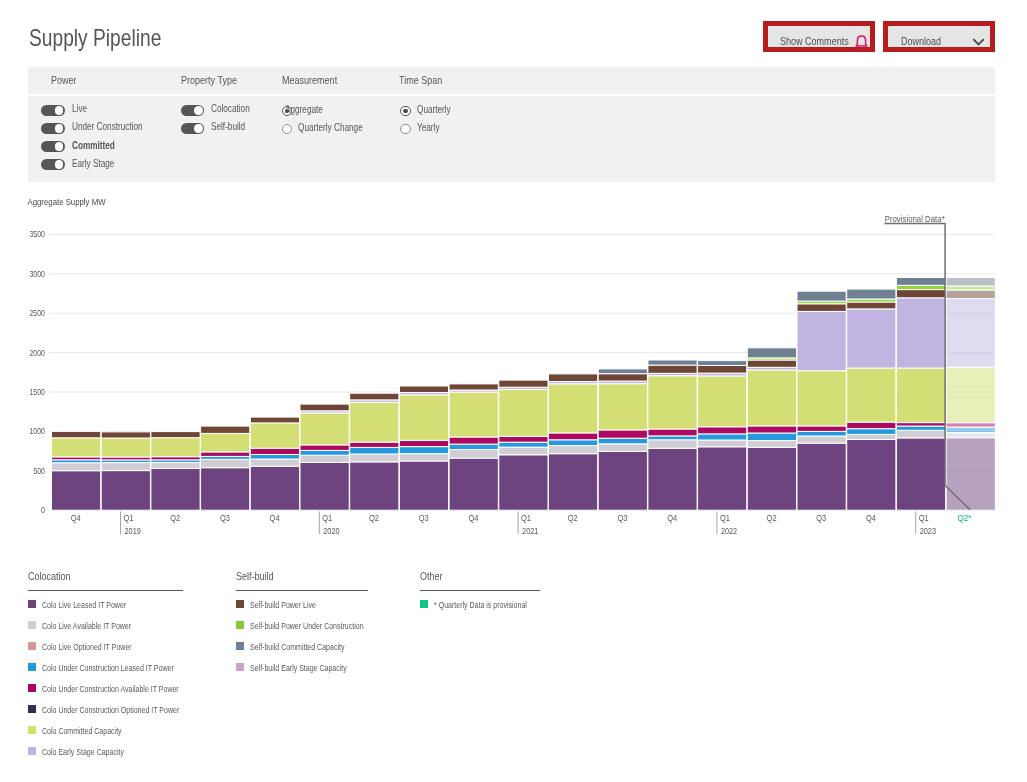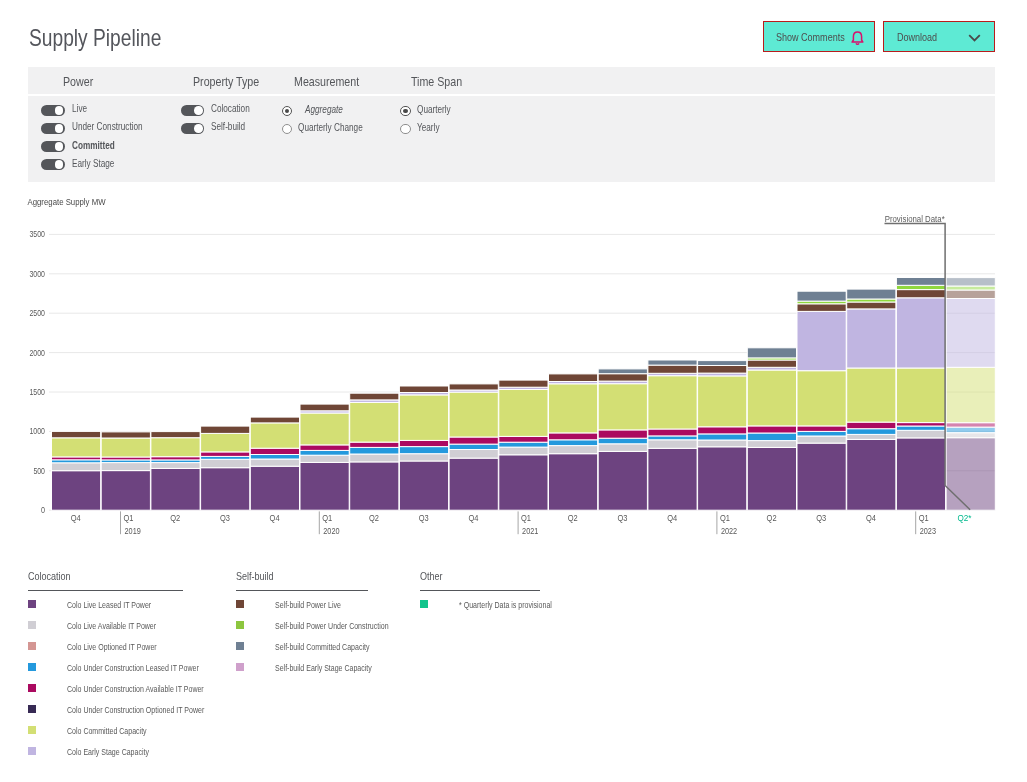--- a/index.html
+++ b/index.html
@@ -1,34 +1,34 @@
 <!DOCTYPE html>
 <html><head><meta charset="utf-8">
 <style>
 * { margin:0; padding:0; box-sizing:border-box; }
 html,body { width:1027px; height:782px; background:#fff; font-family:"Liberation Sans", sans-serif; position:relative; overflow:hidden; }
 .abs { position:absolute; }
 .cond82 { display:inline-block; transform:scaleX(0.82); transform-origin:0 0; white-space:nowrap; }
 .cond78 { display:inline-block; transform:scaleX(0.78); transform-origin:0 0; white-space:nowrap; }
 .title { left:29px; top:24px; font-size:24px; color:#54565c; transform:scaleX(0.8); transform-origin:0 0; white-space:nowrap; }
-.btn { position:absolute; border:1px solid #b91c1c; background:#5eead4; height:31.5px; top:20.5px; font-size:11px; color:#4d4d4d; }
+.btn { position:absolute; border:5px solid #b91c1c; background:#e5e5e5; height:31.5px; top:20.5px; font-size:11px; color:#4d4d4d; }
 .fpanel-h { left:28px; top:67px; width:967px; height:27px; background:#f1f1f2; }
 .fpanel-b { left:28px; top:96px; width:967px; height:86px; background:#f1f1f2; }
-.fhdr { position:absolute; top:74px; font-size:13px; color:#54565a;margin-left:12px; }
+.fhdr { position:absolute; top:74px; font-size:11px; color:#54565a; }
 .tgl { position:absolute; width:23.4px; height:11.4px; background:#54565a; border-radius:6px; }
 .knob { position:absolute; right:1.4px; top:1.4px; width:8.6px; height:8.6px; background:#fff; border-radius:50%; }
 .tlabel { position:absolute; font-size:10px; color:#54565a; white-space:nowrap; }
 .radio { position:absolute; width:10.4px; height:10.4px; border-radius:50%; border:1px solid #8f8f8f; background:#fff; }
 .radio.sel { border-color:#545454; }
 .rdot { position:absolute; left:1.9px; top:1.9px; width:4.6px; height:4.6px; border-radius:50%; background:#4a4a4a; }
 .lhead { position:absolute; font-size:11px; color:#54565a; }
 .lrule { position:absolute; height:1px; background:#54565a; }
 .lrow { position:absolute; height:9px; }
 .sw { position:absolute; left:0; top:0.5px; width:8px; height:8px; }
-.lt { position:absolute; left:13.5px; top:0; font-size:9px; color:#595959; white-space:nowrap;margin-left:25px; }
+.lt { position:absolute; left:13.5px; top:0; font-size:9px; color:#595959; white-space:nowrap; }
 </style></head>
 <body>
 <div class="abs title">Supply Pipeline</div>
 <div class="btn" style="left:763px;width:111.5px;">
   <span style="position:absolute;left:12px;top:9px;" class="cond82">Show Comments</span>
   <svg style="position:absolute;left:86.5px;top:9px;" width="13" height="15" viewBox="0 0 13 15">
     <path d="M6.5 1.1 C3.9 1.1 2.4 3.2 2.4 5.8 L2.4 9 L1.1 11.1 L11.9 11.1 L10.6 9 L10.6 5.8 C10.6 3.2 9.1 1.1 6.5 1.1 Z" fill="none" stroke="#d9116c" stroke-width="1.5" stroke-linejoin="round"></path>
     <path d="M5 12.4 A1.7 1.7 0 0 0 8 12.4" fill="none" stroke="#d9116c" stroke-width="1.5"></path>
   </svg>
 </div>
@@ -64,21 +64,21 @@
     <span class="knob"></span>
   </div>
 <div class="tlabel" style="left:211.3px;top:103.3px;"><span class="cond82">Colocation</span></div>
 <div class="tgl" style="left:181px;top:122.7px;">
     <span class="knob"></span>
   </div>
 <div class="tlabel" style="left:211.3px;top:121.4px;"><span class="cond82">Self-build</span></div>
 <div class="radio sel" style="left:281.9px;top:105.7px;">
     <span class="rdot"></span>
   </div>
-<div class="tlabel" style="left:305px;top:103.9px;font-style:italic;"><span class="cond82">Aggregate</span></div>
+<div class="tlabel" style="left:285px;top:103.9px;"><span class="cond82">Aggregate</span></div>
 <div class="radio" style="left:281.9px;top:123.7px;"></div>
 <div class="tlabel" style="left:298.4px;top:121.9px;"><span class="cond82">Quarterly Change</span></div>
 <div class="radio sel" style="left:400.3px;top:105.7px;">
     <span class="rdot"></span>
   </div>
 <div class="tlabel" style="left:416.8px;top:103.9px;text-decoration:underline;"><span class="cond82">Quarterly</span></div>
 <div class="radio" style="left:400.3px;top:123.7px;"></div>
 <div class="tlabel" style="left:416.8px;top:121.9px;"><span class="cond82">Yearly</span></div>
 <svg class="abs" style="left:0;top:188px;" width="1027" height="360" viewBox="0 0 1027 360">
 <line x1="49" x2="995" y1="46.4" y2="46.4" stroke="#e8e8e8" stroke-width="1"></line>

